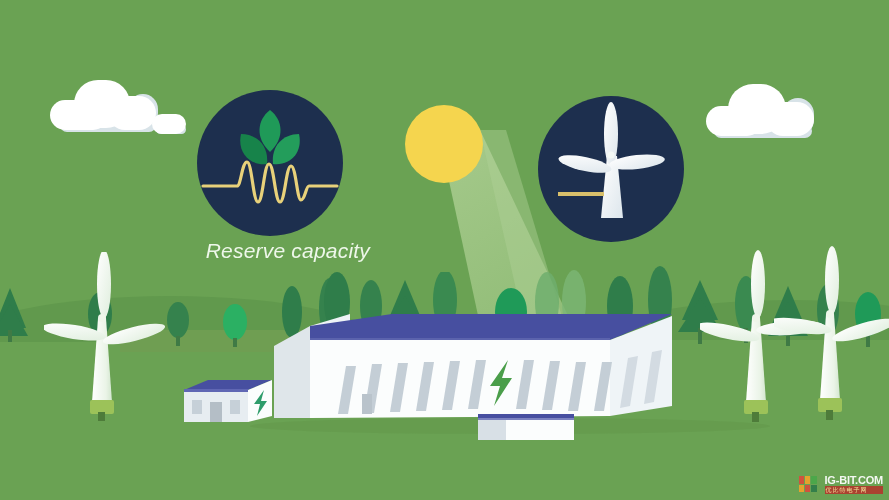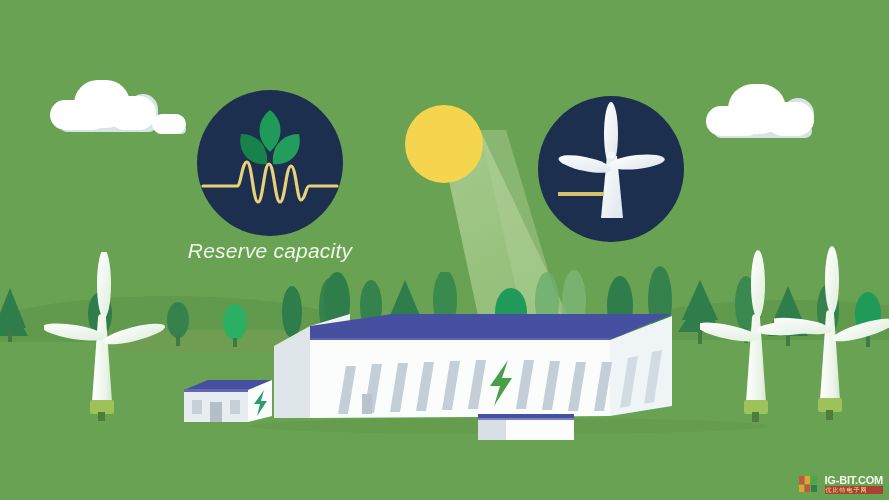--- a/index.html
+++ b/index.html
@@ -86,21 +86,21 @@
     position: absolute;
     color: #eef7ea;
     font-style: italic;
     font-weight: 300;
     font-size: 21px;
     line-height: 25px;
     text-align: center;
     letter-spacing: .2px;
     white-space: pre-line;
   }
-  #label-left  { left: 170px; top: 238px; width: 200px; }
+  #label-left  { left: 170px; top: 238px; width: 200px; text-align: right; }
   #label-right { left: 511px; top: 238px; width: 200px; }
 
   
   #plant { position: absolute; left: 272px; top: 310px; width: 400px; height: 130px; }
 
   
   #house { position: absolute; left: 178px; top: 376px; width: 100px; height: 48px; }
 
   
   .turbine { position: absolute; }

